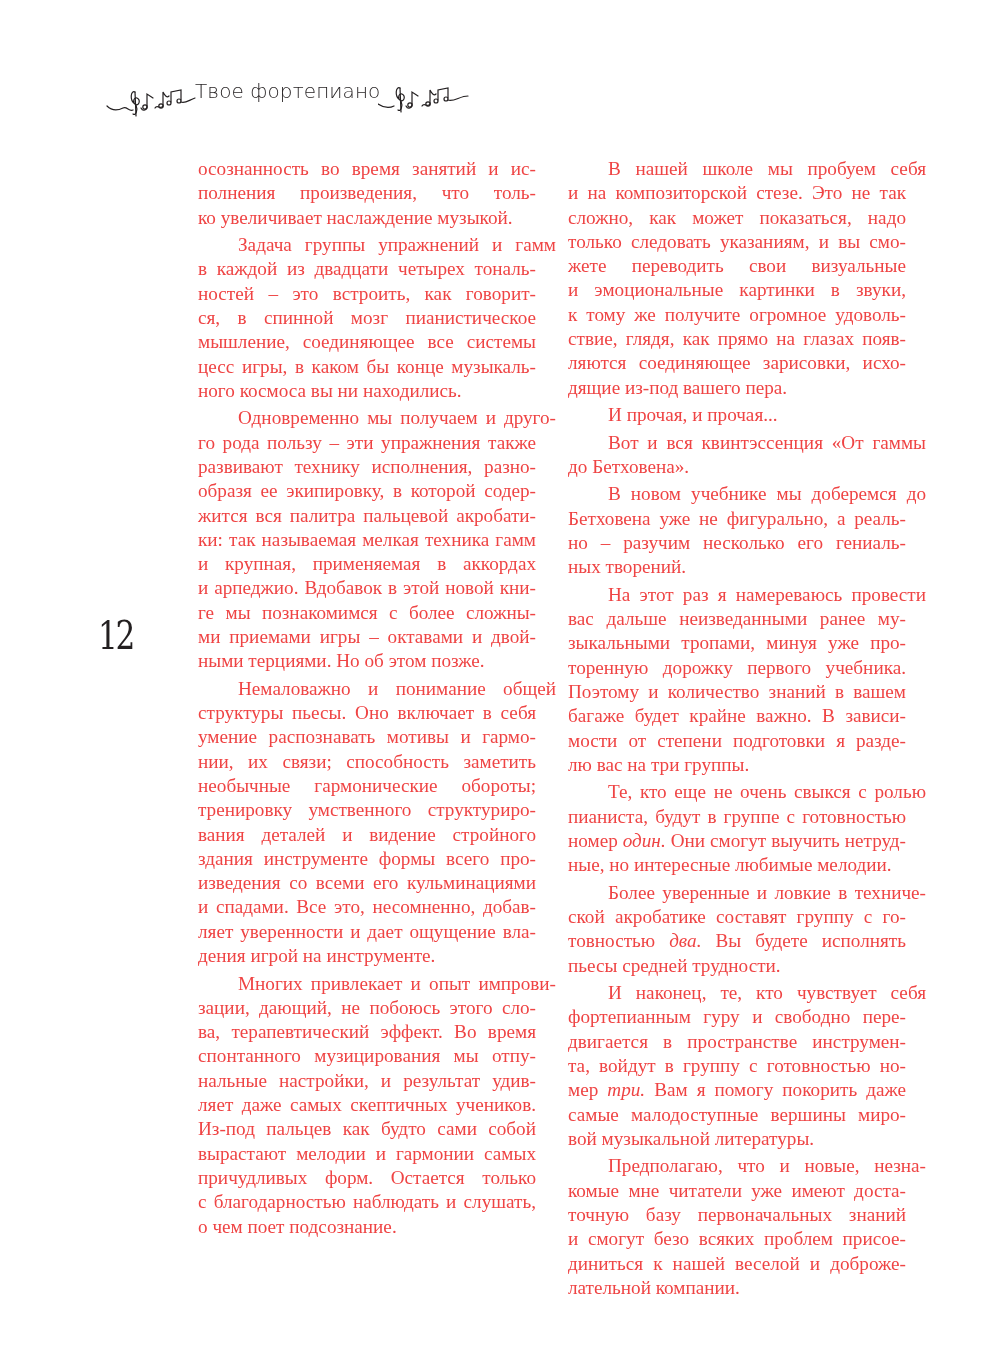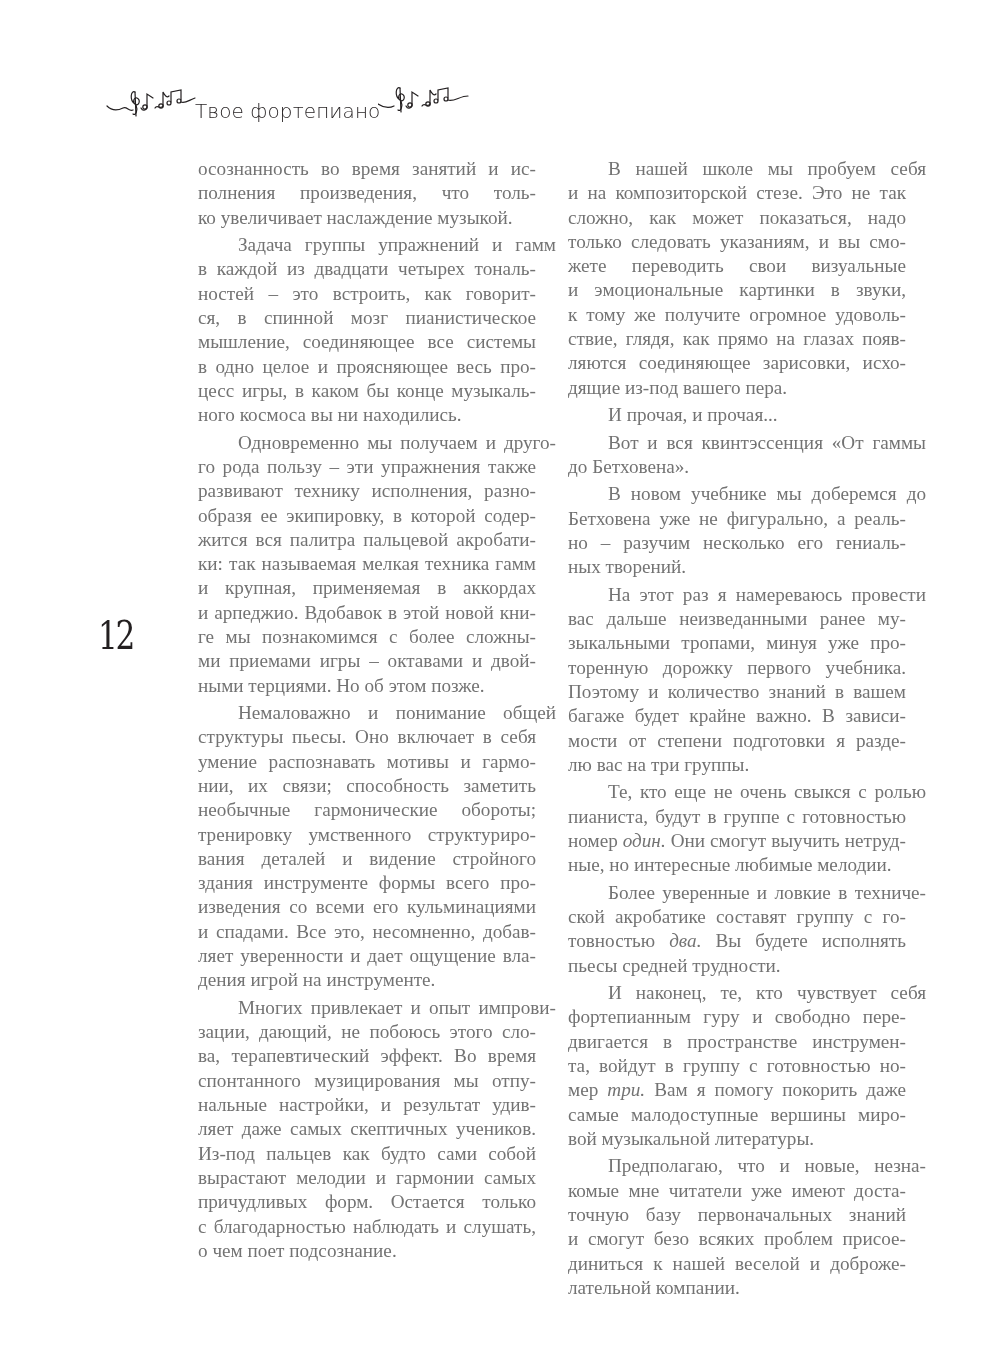--- a/index.html
+++ b/index.html
@@ -1,36 +1,36 @@
 <!DOCTYPE html>
 <html><head>
   <meta charset="utf-8">
   <style>
     html, body { margin: 0; padding: 0; background: #ffffff; }
     body { width: 1000px; height: 1349px; position: relative; overflow: hidden; color: #231f20; }
     .header {
       position: absolute; left: 105px; top: 78px; width: 410px; height: 44px;
-      display: flex; align-items: flex-end;
+      display: flex; align-items: flex-start;
     }
     .ornament { width: 92px; height: 44px; flex: none; }
     .ornament svg { width: 100%; height: 100%; display: block; }
     .running-title {
       font-family: "DejaVu Sans", sans-serif; font-weight: 300;
       font-size: 20px; color: #231f20; white-space: nowrap; margin: 0 -2px; letter-spacing: 0.1px;
       position: relative; top: 1px;
     }
     .folio {
       position: absolute; left: 98px; top: 612px;
       font-family: "DejaVu Serif", serif; font-size: 40px; font-weight: 200;
       color: #231f20; letter-spacing: -3px; transform: scaleX(0.78); transform-origin: left top;
     }
     .column {
       position: absolute; top: 157px; width: 338px;
       font-family: "Liberation Serif", serif; font-size: 19.2px; line-height: 24.3px;
-      color: #737373;
+      color: #ef4444;
     }
     .col-left { left: 198px; }
     .col-right { left: 568px; }
     .para { margin: 0 0 3.2px 0; }
     .line { display: block; text-align: justify; text-align-last: justify; white-space: nowrap; height: 24.3px; }
     .line.first { text-indent: 20px; }
     .line.last { text-align-last: left; }
     .line span.inner { display: inline-block; width: 100%; text-align: justify; text-align-last: justify; white-space: normal; }
     .line.last span.inner { text-align-last: left; }
     em { font-style: italic; }
@@ -79,21 +79,20 @@
       <span class="line"><span class="inner">осознанность во время занятий и ис-</span></span>
       <span class="line"><span class="inner">полнения произведения, что толь-</span></span>
       <span class="line last"><span class="inner">ко увеличивает наслаждение музыкой.</span></span>
     </div>
     <div class="para">
       <span class="line first"><span class="inner">Задача группы упражнений и гамм</span></span>
       <span class="line"><span class="inner">в каждой из двадцати четырех тональ-</span></span>
       <span class="line"><span class="inner">ностей – это встроить, как говорит-</span></span>
       <span class="line"><span class="inner">ся, в спинной мозг пианистическое</span></span>
       <span class="line"><span class="inner">мышление, соединяющее все системы</span></span>
-      <span class="line"><span class="inner">в одно целое и проясняющее весь про-</span></span>
       <span class="line"><span class="inner">цесс игры, в каком бы конце музыкаль-</span></span>
       <span class="line last"><span class="inner">ного космоса вы ни находились.</span></span>
     </div>
     <div class="para">
       <span class="line first"><span class="inner">Одновременно мы получаем и друго-</span></span>
       <span class="line"><span class="inner">го рода пользу – эти упражнения также</span></span>
       <span class="line"><span class="inner">развивают технику исполнения, разно-</span></span>
       <span class="line"><span class="inner">образя ее экипировку, в которой содер-</span></span>
       <span class="line"><span class="inner">жится вся палитра пальцевой акробати-</span></span>
       <span class="line"><span class="inner">ки: так называемая мелкая техника гамм</span></span>

